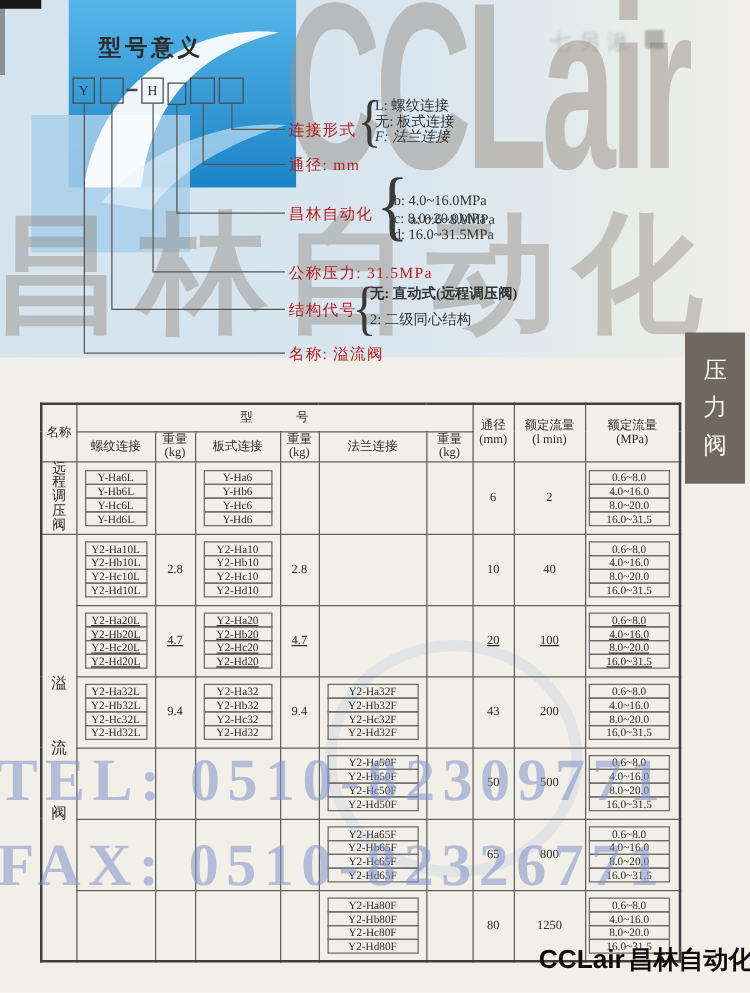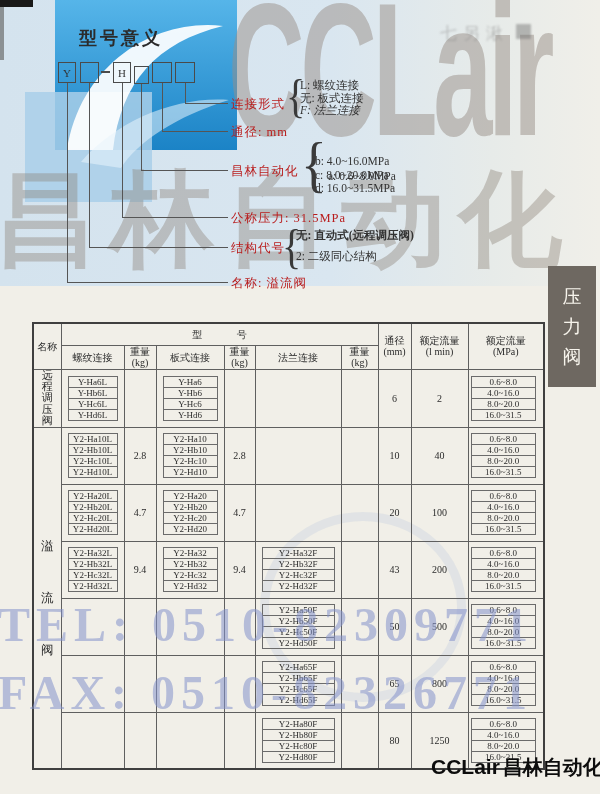--- a/index.html
+++ b/index.html
@@ -280,21 +280,21 @@
           <td class="mid">40</td>
           <td>
             <div class="stack rstack">
               <div class="cbox">0.6~8.0</div>
               <div class="cbox">4.0~16.0</div>
               <div class="cbox">8.0~20.0</div>
               <div class="cbox">16.0~31.5</div>
             </div>
           </td>
         </tr>
-        <tr style="height: 57px;">
+        <tr style="height: 57px; text-decoration: underline;">
           <td>
             <div class="stack">
               <div class="cbox">Y2-Ha20L</div>
               <div class="cbox">Y2-Hb20L</div>
               <div class="cbox">Y2-Hc20L</div>
               <div class="cbox">Y2-Hd20L</div>
             </div>
           </td>
           <td class="mid">4.7</td>
           <td>

